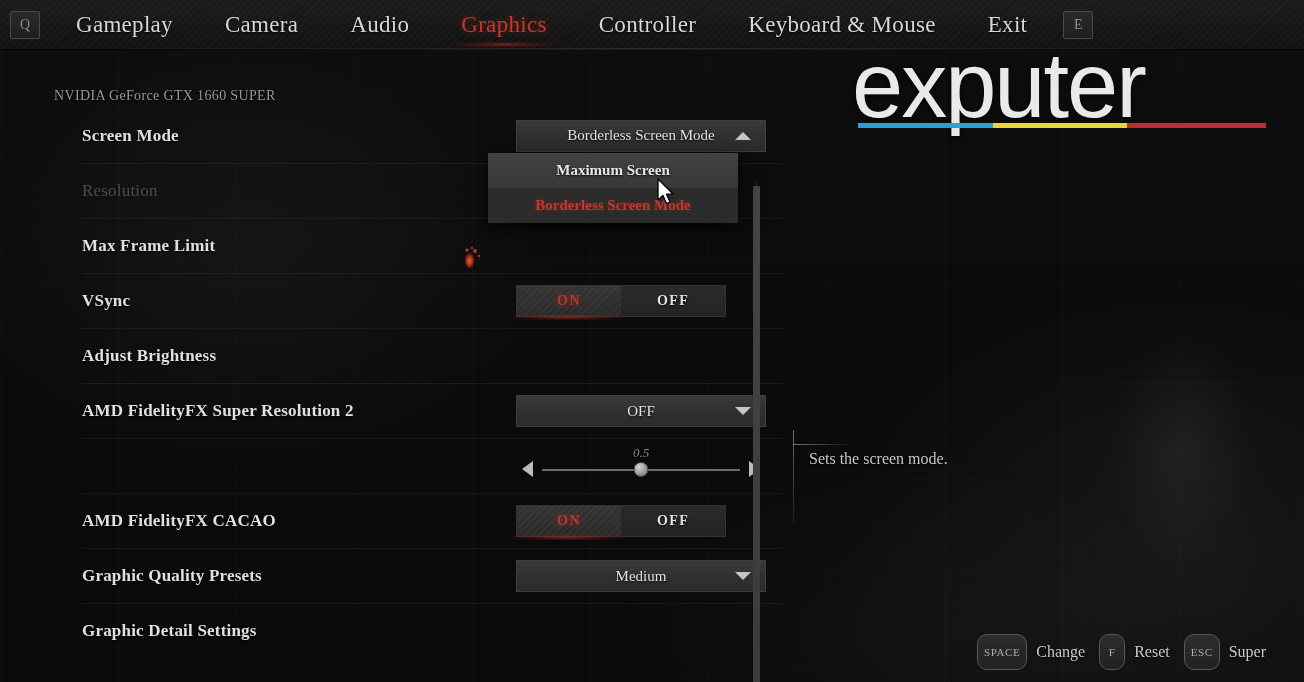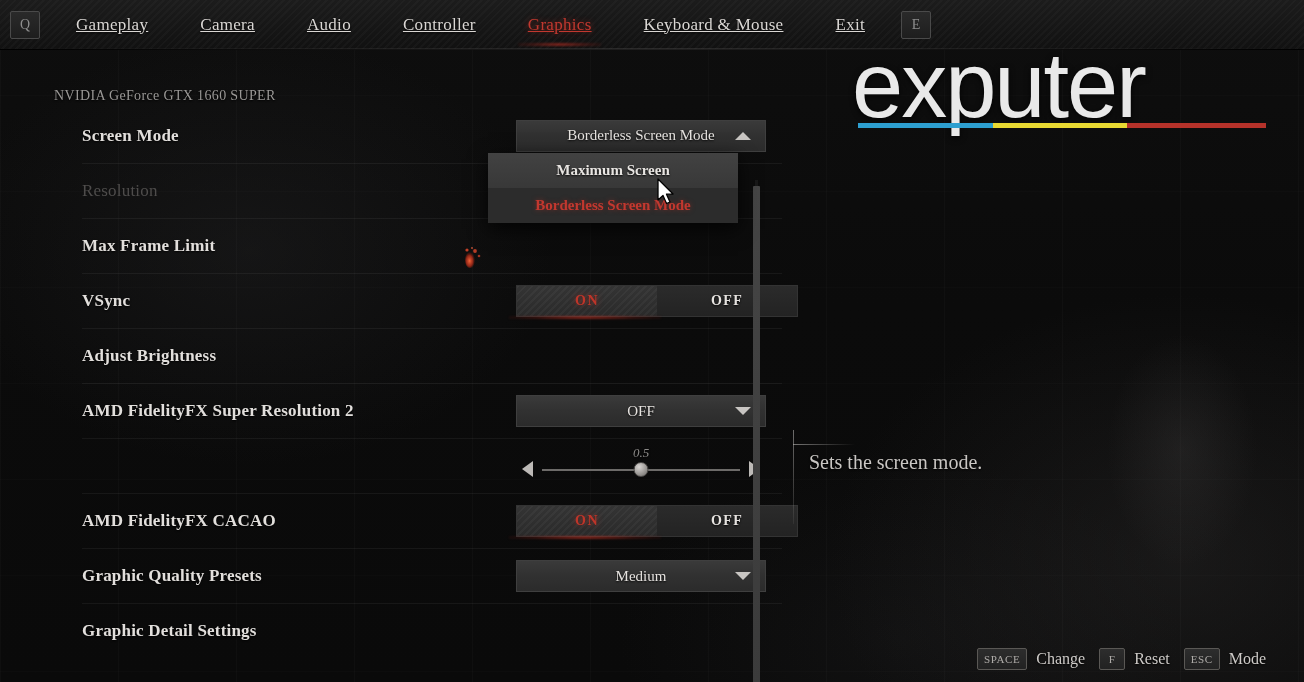--- a/index.html
+++ b/index.html
@@ -53,24 +53,23 @@
     background:linear-gradient(180deg,#2a2a2a,#1e1e1e);
     color:#8e8e8e; font-size:14px;
     display:flex; align-items:center; justify-content:center;
     font-family:"Liberation Serif", serif; flex:none;
   }
   #nav-items{ display:flex; align-items:center; }
   .navitem{
     position:relative;
     padding:6px 26px; height:50px;
     display:flex; align-items:center; justify-content:center;
-    font-size:17px; color:#dad7d4; letter-spacing:.3px;
+    font-size:23px; color:#dad7d4; letter-spacing:.3px;
     text-shadow:0 1px 2px rgba(0,0,0,.9);
     white-space:nowrap;
-    text-decoration:underline;
   }
   .navitem.active{ color:#c2382f; text-shadow:0 0 6px rgba(190,45,35,.55); }
   .navitem.active:after{
     content:""; position:absolute; left:14%; right:14%; bottom:4px; height:3px;
     background:radial-gradient(ellipse at center, rgba(200,50,38,.95), rgba(150,30,22,.25) 60%, rgba(0,0,0,0) 100%);
     filter:blur(1.2px);
   }
 
   
   #panel{
@@ -131,21 +130,21 @@
     background:#2c2c2c;
     font-weight:bold;
   }
   .opt.hover{
     background:linear-gradient(180deg,#424242,#383838);
   }
   .opt.selected{ color:#c2382f; text-shadow:0 0 5px rgba(190,45,35,.5); }
 
   
   .toggle{
-    height:32px; width:282px; display:flex; position:relative;
+    height:32px; width:210px; display:flex; position:relative;
     background:linear-gradient(180deg,#2b2b2b,#232323);
     border:1px solid #333;
   }
   .toggle .half{
     flex:1; display:flex; align-items:center; justify-content:center;
     font-size:14px; letter-spacing:1.4px; font-weight:bold;
     color:#e6e3e0; text-shadow:0 1px 2px rgba(0,0,0,.9);
     position:relative;
   }
   .toggle .half.on{
@@ -220,33 +219,33 @@
   #tooltip .vline{
     position:absolute; left:0; top:0; width:1px; height:94px;
     background:linear-gradient(180deg, rgba(190,188,186,.55), rgba(120,118,116,.15));
   }
   #tooltip .hline{
     position:absolute; left:0; top:14px; width:62px; height:1px;
     background:linear-gradient(90deg, rgba(190,188,186,.6), rgba(120,118,116,0));
   }
   #tooltip .txt{
     position:absolute; left:16px; top:18px; width:330px;
-    font-size:20px; color:#c9c6c3; line-height:1.4;
+    font-size:16px; color:#c9c6c3; line-height:1.4;
     text-shadow:0 1px 2px rgba(0,0,0,.9);
   }
 
   
   #hints{
     position:absolute; right:38px; bottom:12px;
     display:flex; align-items:center; gap:14px;
   }
   .hint{ display:flex; align-items:center; gap:9px; }
   .hint .cap{
-    min-width:26px; height:22px; padding:0 6px;
-    border:1px solid #5a5855; border-radius:2px;
+    min-width:26px; height:36px; padding:0 6px;
+    border:1px solid #5a5855; border-radius:10px;
     background:linear-gradient(180deg,#2d2d2d,#222);
     color:#aeabA8; color:#aeaba8;
     font-size:11px; letter-spacing:.6px;
     display:flex; align-items:center; justify-content:center;
     font-family:"Liberation Serif", serif;
   }
   .hint .cap.wide{ min-width:50px; }
   .hint .act{
     font-size:16px; color:#cdcac7; text-shadow:0 1px 2px rgba(0,0,0,.9);
   }
@@ -261,22 +260,22 @@
 
   <div id="bg-lines"></div>
   <div id="bg-figure"></div>
 
   <div id="topbar">
     <div class="keycap">Q</div>
     <div id="nav-items">
         <div class="navitem">Gameplay</div>
         <div class="navitem">Camera</div>
         <div class="navitem">Audio</div>
+        <div class="navitem active">Graphics</div>
         <div class="navitem">Controller</div>
-        <div class="navitem active">Graphics</div>
         <div class="navitem">Keyboard &amp; Mouse</div>
         <div class="navitem">Exit</div>
       </div>
     <div class="keycap" id="right-key">E</div>
   </div>
 
   <div id="panel">
     <div id="gpu-label">NVIDIA GeForce GTX 1660 SUPER</div>
     <div id="rows">
         <div class="row">
@@ -392,21 +391,21 @@
       <div class="hint">
         <div class="cap wide">SPACE</div>
         <div class="act">Change</div>
       </div>
       <div class="hint">
         <div class="cap">F</div>
         <div class="act">Reset</div>
       </div>
       <div class="hint">
         <div class="cap">ESC</div>
-        <div class="act">Mode</div>
+        <div class="act">Super</div>
       </div>
     </div>
 
   <svg id="cursor" width="22" height="30" viewBox="0 0 22 30" style="left: 656px; top: 178px;">
     <path d="M2,1 L2,22 L7,17.5 L10.5,25.5 L14,24 L10.5,16.2 L17,16 Z" fill="#ffffff" stroke="#000000" stroke-width="1.3" stroke-linejoin="round"></path>
   </svg>
 
 </div>
 
 </body></html>

